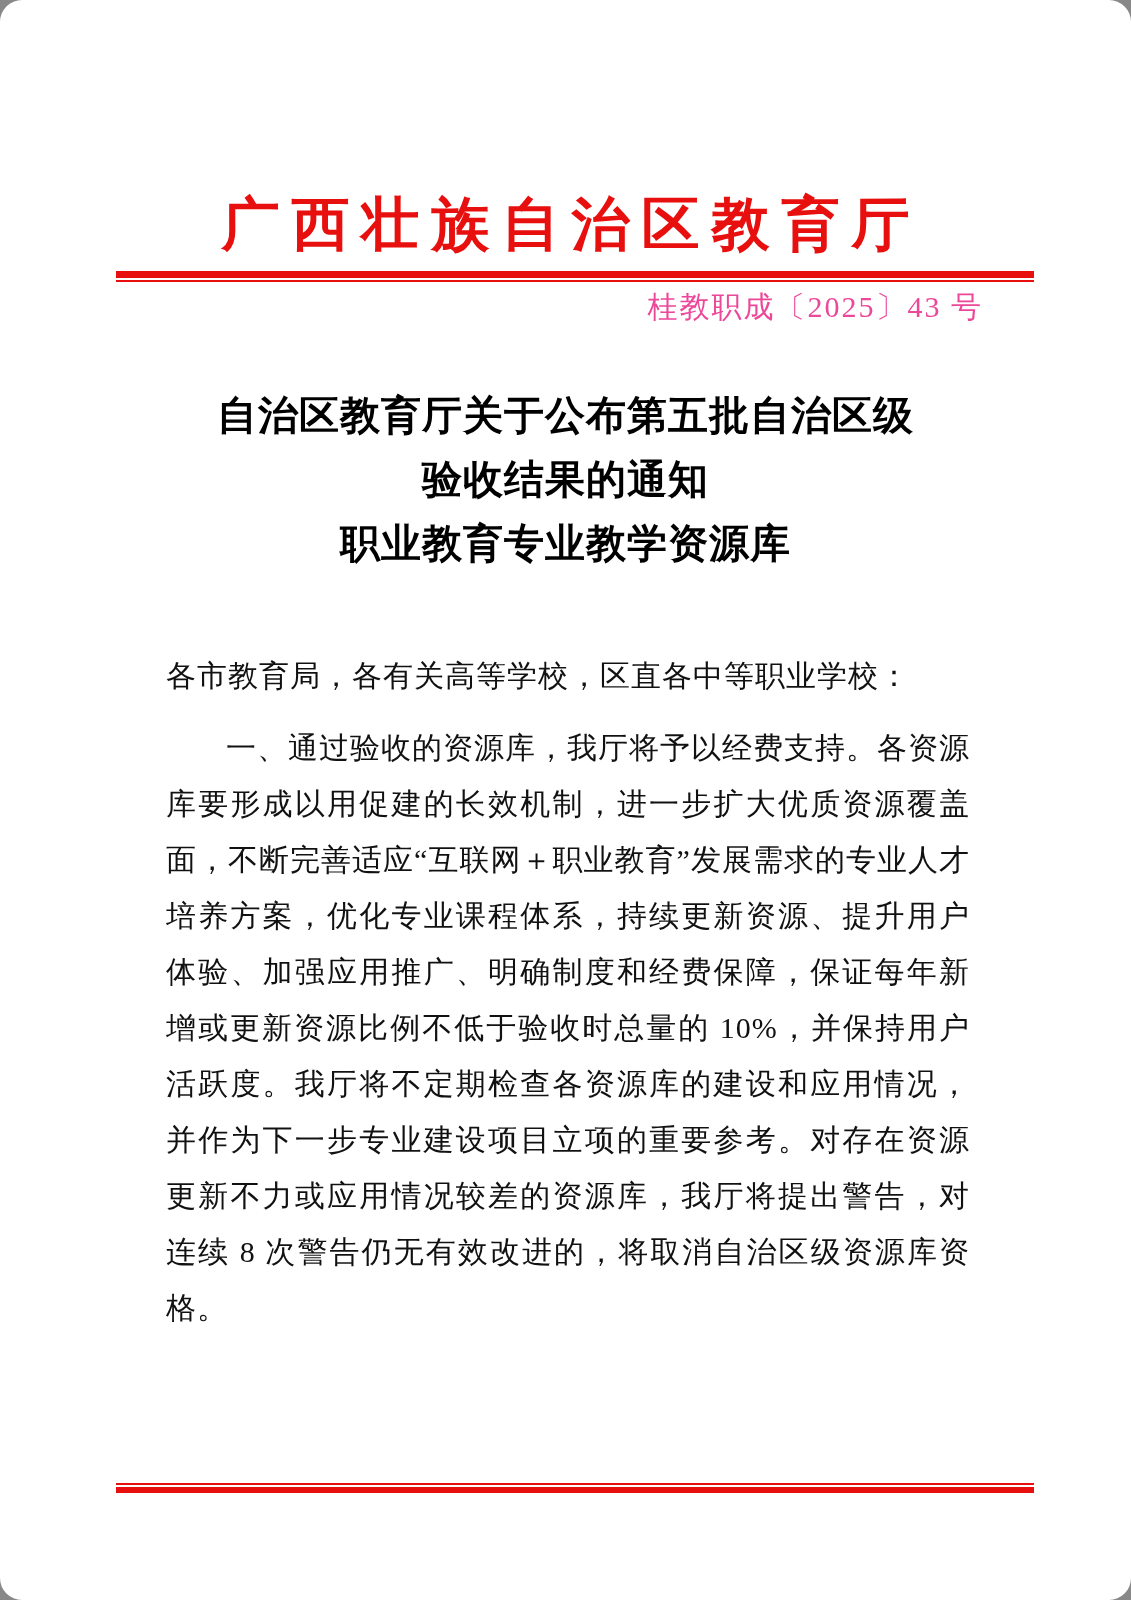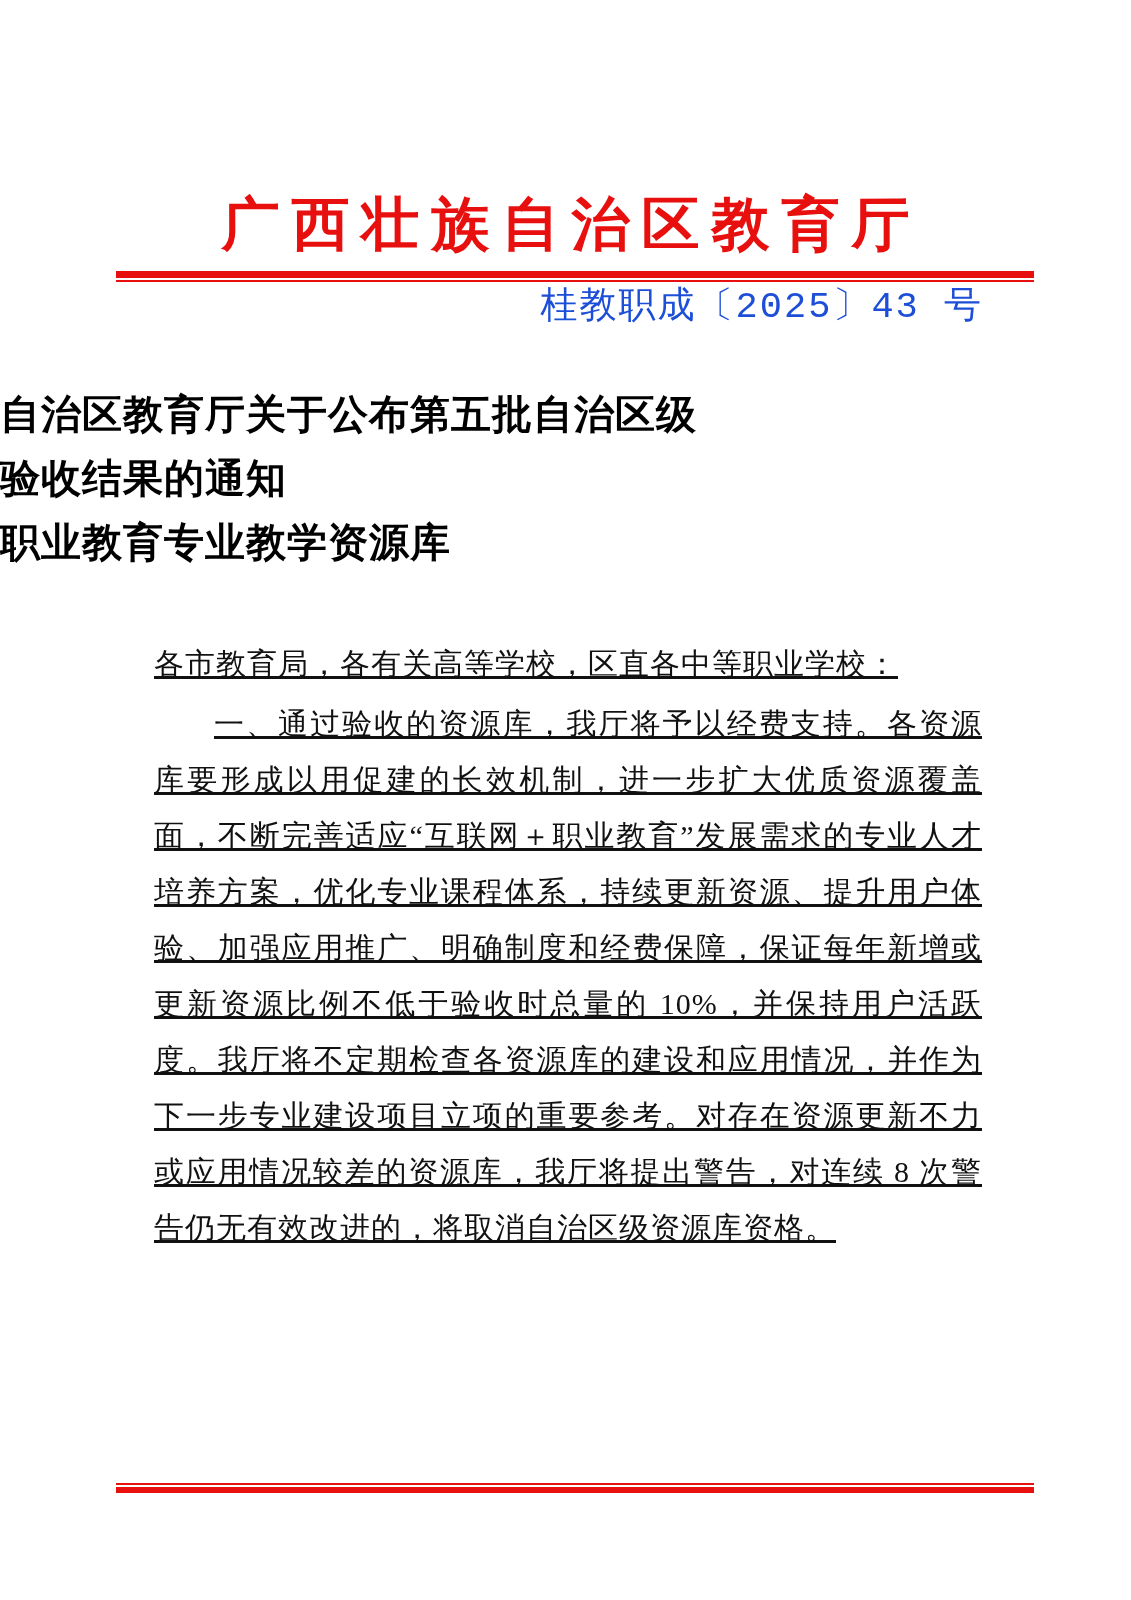--- a/index.html
+++ b/index.html
@@ -3,20 +3,21 @@
 <meta charset="utf-8">
 <style>
   html, body { margin: 0; padding: 0; background: #888; }
   .page {
     position: relative;
     width: 1131px;
     height: 1600px;
     margin: 0 auto;
     background: #ffffff;
     overflow: hidden;
+    border-radius: 22px;
     --accent-red: #e8100e;
   }
   
   .org-name {
     position: absolute;
     top: 192px;
     left: 0;
     width: 100%;
     text-align: center;
     font-family: "Liberation Serif", serif;
@@ -39,54 +40,55 @@
   .rule-bottom { top: 1483px; }
   .rule .thick { height: 7px; background: var(--accent-red); }
   .rule .gap   { height: 2px; background: transparent; }
   .rule .thin  { height: 2px; background: var(--accent-red); }
   .rule-bottom .thick { height: 6px; }
   
   .doc-number {
     position: absolute;
     top: 288px;
     right: 148px;
-    font-family: Liberation Mono, monospace;
-    font-size: 37px;
+    font-family: Liberation Serif, serif;
+    font-size: 30px;
     line-height: 38px;
-    color: #1d4ed8;
+    color: #ec4899;
     letter-spacing: 2px;
     white-space: nowrap;
   }
   
   .doc-title {
     position: absolute;
     top: 383px;
     left: 0;
     width: 100%;
-    font-family: Liberation Serif, serif;
+    text-align: center;
+    font-family: Liberation Sans, sans-serif;
     font-weight: 700;
     font-size: 40px;
     line-height: 64px;
     letter-spacing: 1px;
     color: #000000;
   }
   
   .doc-body {
     position: absolute;
     top: 632px;
     left: 150px;
     width: 836px;
     font-family: "Liberation Serif", serif;
     font-size: 30px;
     line-height: 56px;
     letter-spacing: 1px;
     color: #111111;
     text-align: justify;
   }
-  .doc-body p { margin: 4px; text-decoration: underline; }
+  .doc-body p { margin: 16px; }
   .doc-body p.indent { text-indent: 2em; }
 </style>
 </head>
 <body>
 
 <div class="page" style="--accent-red: #e8100e; background: rgb(255, 255, 255);">
 
   <div class="org-name">广西壮族自治区教育厅</div>
 
   <div class="rule rule-top">

